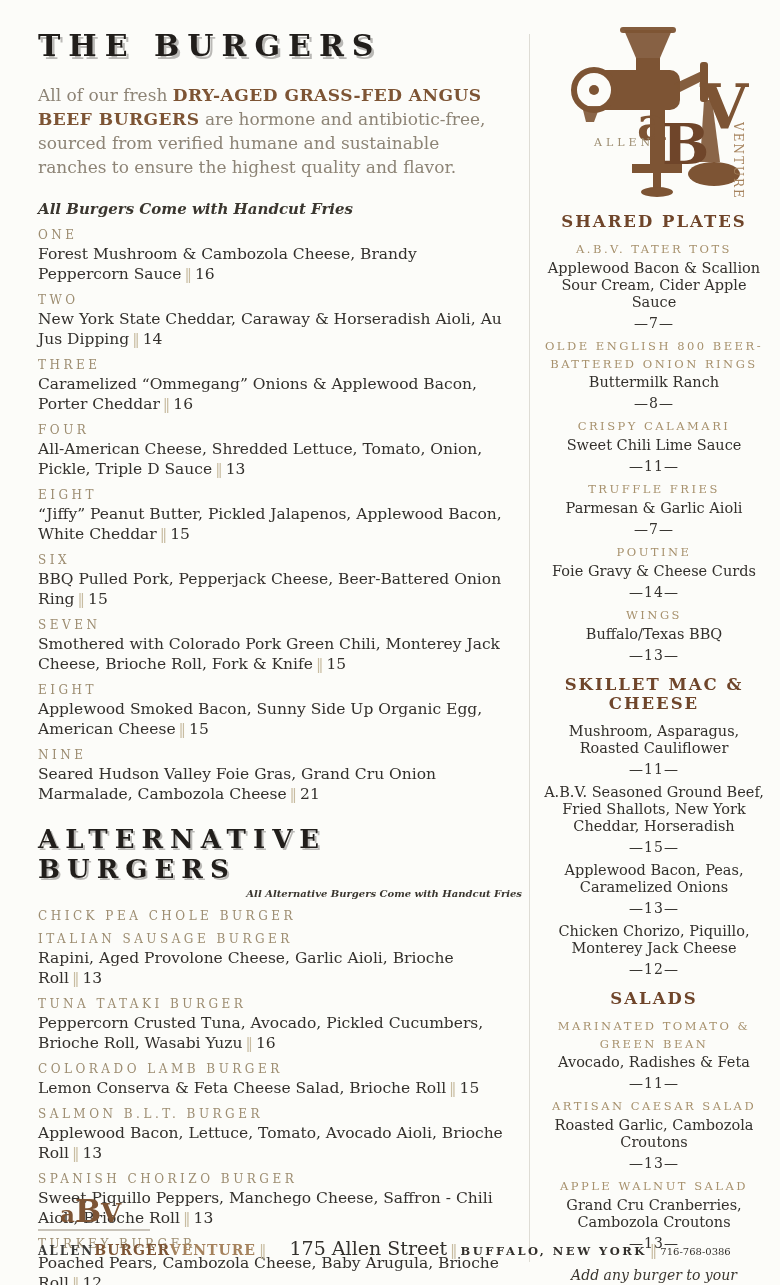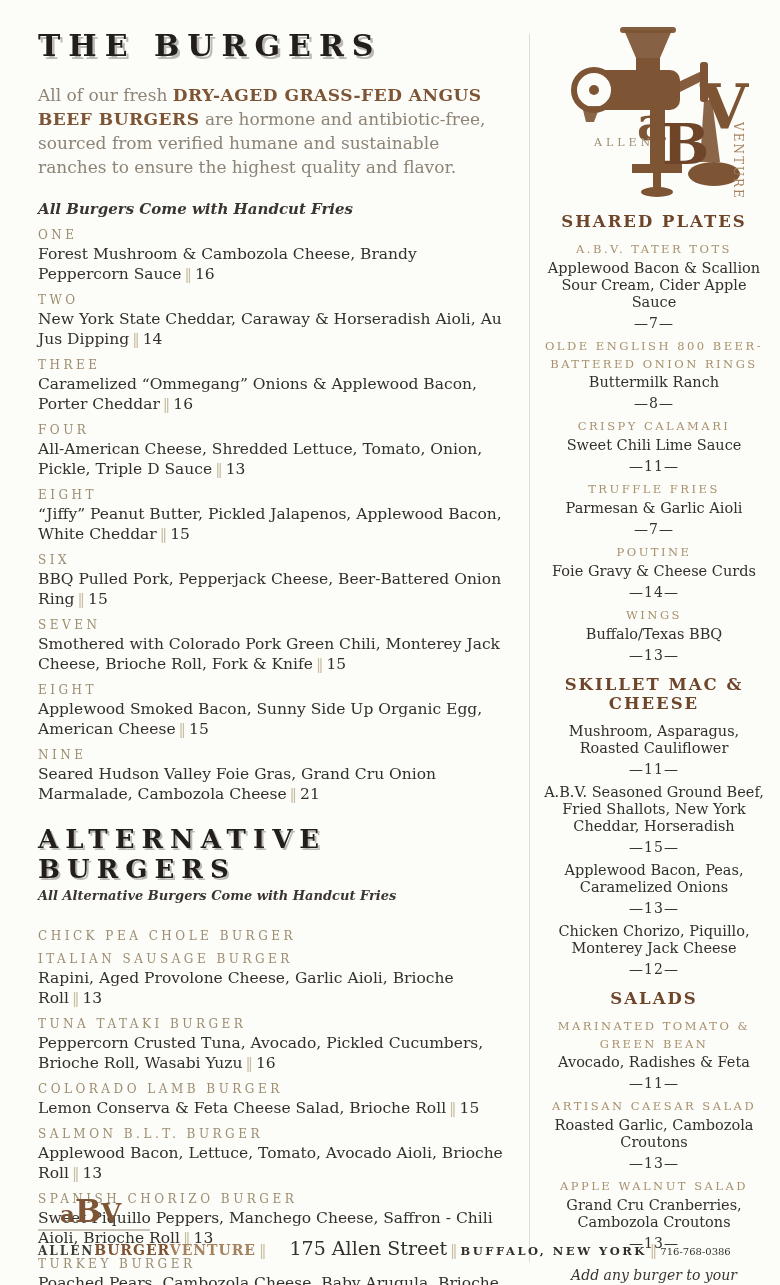--- a/index.html
+++ b/index.html
@@ -27,21 +27,21 @@
   .item-label{font-size:12px;letter-spacing:3.5px;color:#9d8d71;margin-bottom:2px;}
   .item-desc{font-size:15.5px;line-height:20px;color:#33302c;width:470px;}
   .sep{color:#c8bca1;padding:0 3px;font-size:15px;}
   .price{color:#33302c;}
   .alt-title{
     font-family:"DejaVu Serif",serif;font-weight:bold;
     font-size:26px;letter-spacing:7px;color:#211e1b;
     text-shadow:2px 2px 0 rgba(33,30,27,0.30);
     margin:20px 0 4px 0;
   }
-  .alt-note{font-style:italic;font-weight:bold;font-size:13px;color:#3a362f;margin:0 0 26px 0;}
+  .alt-note{font-style:italic;font-weight:bold;font-size:10px;color:#3a362f;margin:0 0 10px 0;text-align:right;}
 
   
   .divider{position:absolute;left:529px;top:34px;width:1px;height:1228px;background:#dedcd5;}
 
   
   .right-col{position:absolute;left:543px;top:22px;width:222px;text-align:center;}
   .logo-wrap{height:178px;margin-bottom:8px;}
   .r-section-title{
     font-family:"DejaVu Serif",serif;font-weight:bold;
     font-size:16.5px;letter-spacing:2px;color:#6f452a;margin:12px 0 10px 0;

